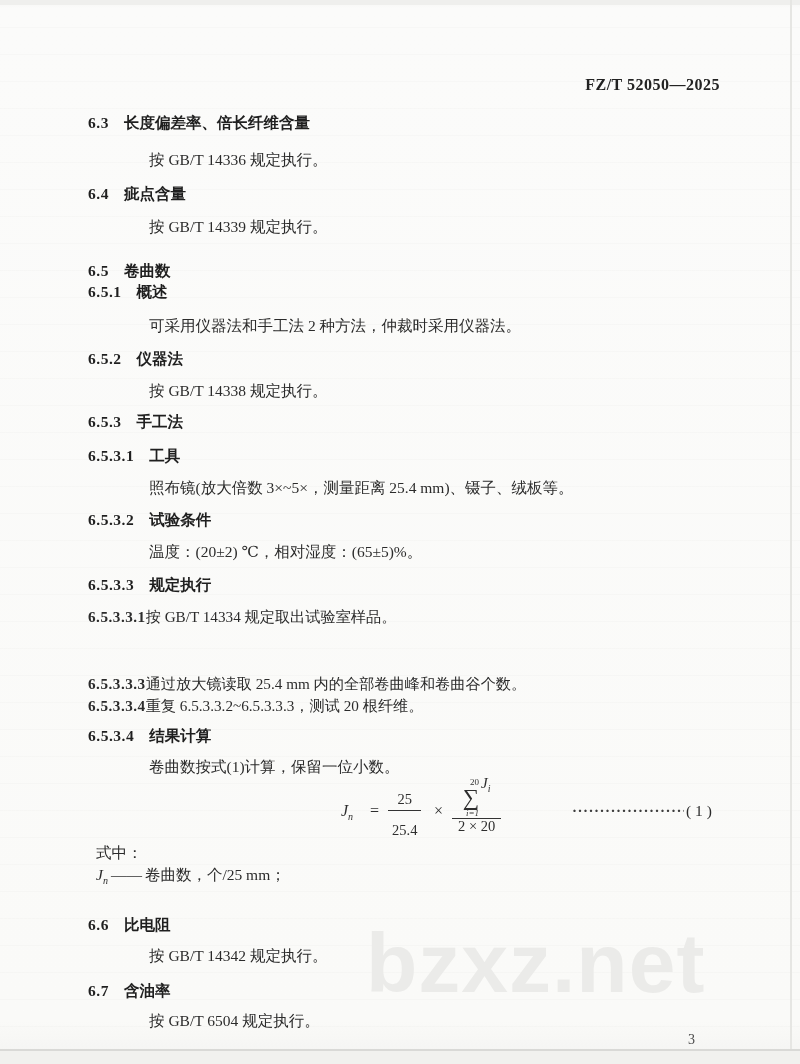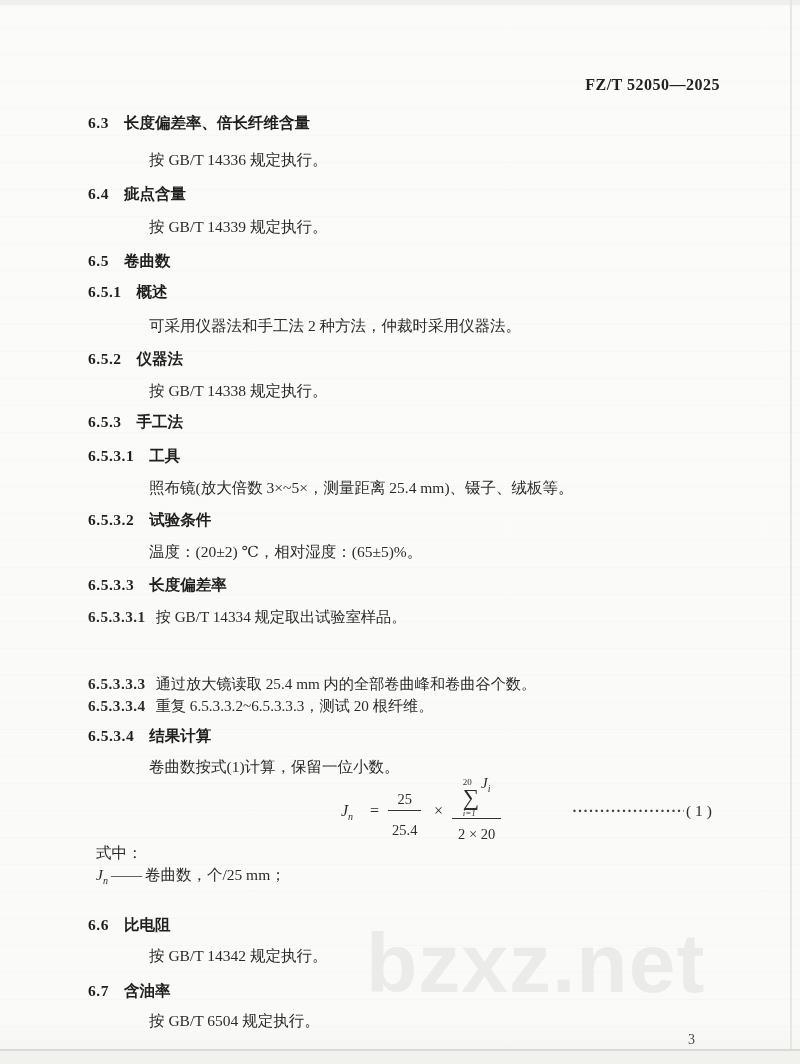--- a/index.html
+++ b/index.html
@@ -23,39 +23,39 @@
     user-select:none;
   }
   .content{position:absolute;left:0;top:0;width:800px;height:1064px;z-index:2;}
 
   .doc-header{position:absolute;right:80px;top:76px;font-weight:700;font-size:16px;letter-spacing:0.5px;color:#222;}
 
   .h{position:absolute;left:88px;font-weight:700;font-size:15.5px;line-height:1.25;color:#1f1f1f;white-space:nowrap;}
   .h .num{margin-right:15px;letter-spacing:0.5px;}
   .p{position:absolute;left:121px;font-size:15.5px;line-height:1.25;color:#2b2b2b;white-space:nowrap;margin-left:28px;}
   .step{position:absolute;left:88px;width:634px;font-size:15.2px;line-height:22px;text-align:justify;color:#2b2b2b;}
-  .step .num{font-weight:700;margin-right:10px;letter-spacing:0.5px;white-space:nowrap;}
+  .step .num{font-weight:700;letter-spacing:0.5px;white-space:nowrap;}
 
   .formula{position:absolute;left:88px;top:776px;width:632px;height:64px;font-size:16px;}
   .formula .sym{font-style:italic;font-family:"Liberation Serif",serif;}
   .formula sub{font-size:10px;font-style:italic;}
   .f-lhs{position:absolute;left:253px;top:26px;}
   .f-eq{position:absolute;left:282px;top:26px;}
   .f-frac1{position:absolute;left:300px;top:14px;text-align:center;font-size:14.5px;line-height:1;}
   .f-frac1 .fnum{display:block;padding:2px 4px 3px;}
   .f-frac1 .fden{display:block;border-top:1.4px solid #333;padding:12px 4px 2px;}
   .f-times{position:absolute;left:346px;top:26px;}
   .f-frac2{position:absolute;left:364px;top:0;text-align:center;font-size:14.5px;line-height:1;}
   .f2num{display:flex;align-items:flex-end;justify-content:center;height:42px;padding:0 4px;}
-  .sumstack{display:inline-flex;flex-direction:column;align-items:flex-start;line-height:1;}
+  .sumstack{display:inline-flex;flex-direction:column;align-items:flex-end;line-height:1;}
   .sumstack .lim{font-size:9px;font-style:italic;line-height:1;color:#333;}
   .sumstack .lim.up{font-style:normal;}
   .sumstack .sigma{font-size:23px;line-height:0.95;font-style:normal;}
   .f2num .term{margin:0 0 24px 2px;font-size:15px;}
-  .f-frac2 .fden{display:block;border-top:1.4px solid #333;padding:8px 6px 2px;}
+  .f-frac2 .fden{display:block;border-top:1.4px solid #333;padding:0 6px 2px;}
   .f-leader{position:absolute;left:484px;top:27px;width:112px;overflow:hidden;white-space:nowrap;font-weight:700;font-size:15px;letter-spacing:0.5px;color:#3d3d3d;}
   .f-label{position:absolute;left:598px;top:26px;font-size:15.5px;color:#2b2b2b;white-space:nowrap;}
 
   .where{position:absolute;left:96px;font-size:15.5px;line-height:1.25;color:#2b2b2b;white-space:nowrap;}
   .where .sym{font-style:italic;font-family:"Liberation Serif",serif;}
   .where sub{font-size:10px;font-style:italic;}
   .where .dash{margin:0 3px;}
 
   .pageno{position:absolute;left:688px;top:1032px;font-size:14px;color:#4a4a4a;}
 </style>
@@ -72,21 +72,21 @@
     <div class="h" style="top:113px">
       <span class="num">6.3</span><span>长度偏差率、倍长纤维含量</span>
     </div>
     <div class="p" style="top:150px">按 GB/T 14336 规定执行。</div>
 
     <div class="h" style="top:184px">
       <span class="num">6.4</span><span>疵点含量</span>
     </div>
     <div class="p" style="top:217px">按 GB/T 14339 规定执行。</div>
 
-    <div class="h" style="top:251px">
+    <div class="h" style="top:261px">
       <span class="num">6.5</span><span>卷曲数</span>
     </div>
 
     <div class="h" style="top:282px">
       <span class="num">6.5.1</span><span>概述</span>
     </div>
     <div class="p" style="top:316px">可采用仪器法和手工法 2 种方法，仲裁时采用仪器法。</div>
 
     <div class="h" style="top:349px">
       <span class="num">6.5.2</span><span>仪器法</span>
@@ -101,21 +101,21 @@
       <span class="num">6.5.3.1</span><span>工具</span>
     </div>
     <div class="p" style="top:478px">照布镜(放大倍数 3×~5×，测量距离 25.4 mm)、镊子、绒板等。</div>
 
     <div class="h" style="top:510px">
       <span class="num">6.5.3.2</span><span>试验条件</span>
     </div>
     <div class="p" style="top:542px">温度：(20±2) ℃，相对湿度：(65±5)%。</div>
 
     <div class="h" style="top:575px">
-      <span class="num">6.5.3.3</span><span>长度偏差率</span>
+      <span class="num">6.5.3.3</span><span>规定执行</span>
     </div>
 
     <div class="step" style="top:606px">
       <span class="num">6.5.3.3.1</span><span>按 GB/T 14334 规定取出试验室样品。</span>
     </div>
     <div class="step" style="top:673px">
       <span class="num">6.5.3.3.3</span><span>通过放大镜读取 25.4 mm 内的全部卷曲峰和卷曲谷个数。</span>
     </div>
     <div class="step" style="top:695px">
       <span class="num">6.5.3.3.4</span><span>重复 6.5.3.3.2~6.5.3.3.3，测试 20 根纤维。</span>

